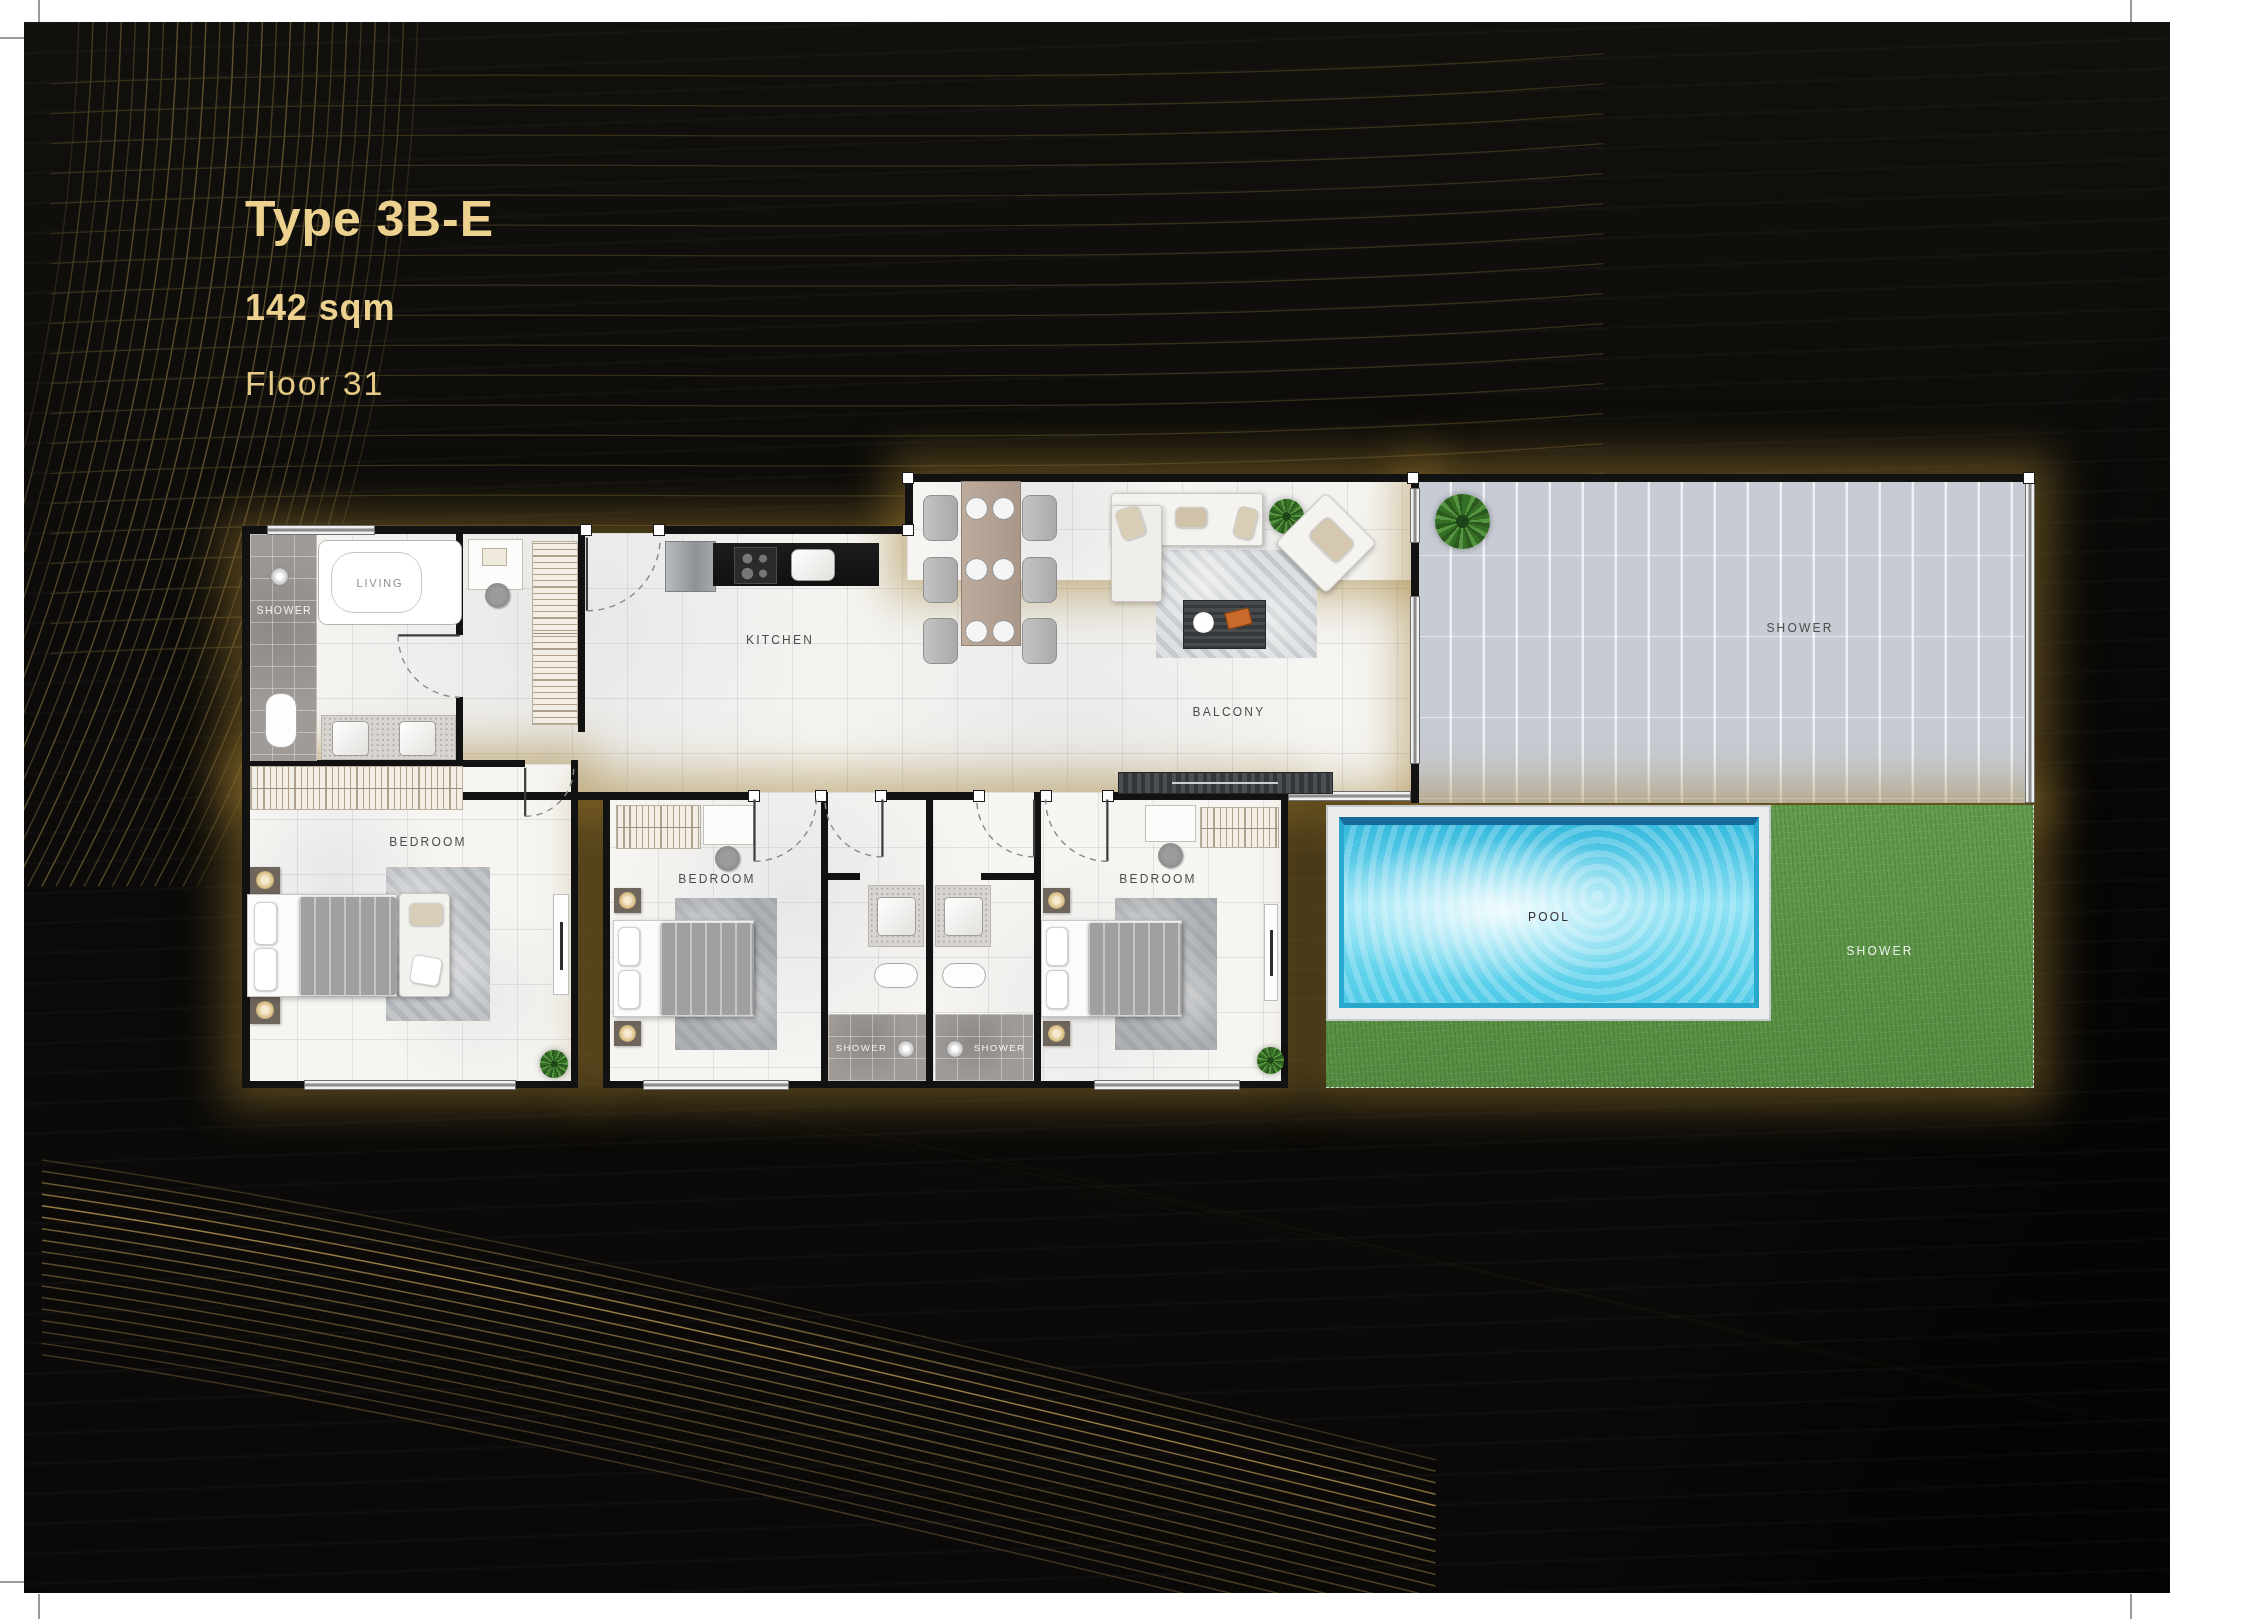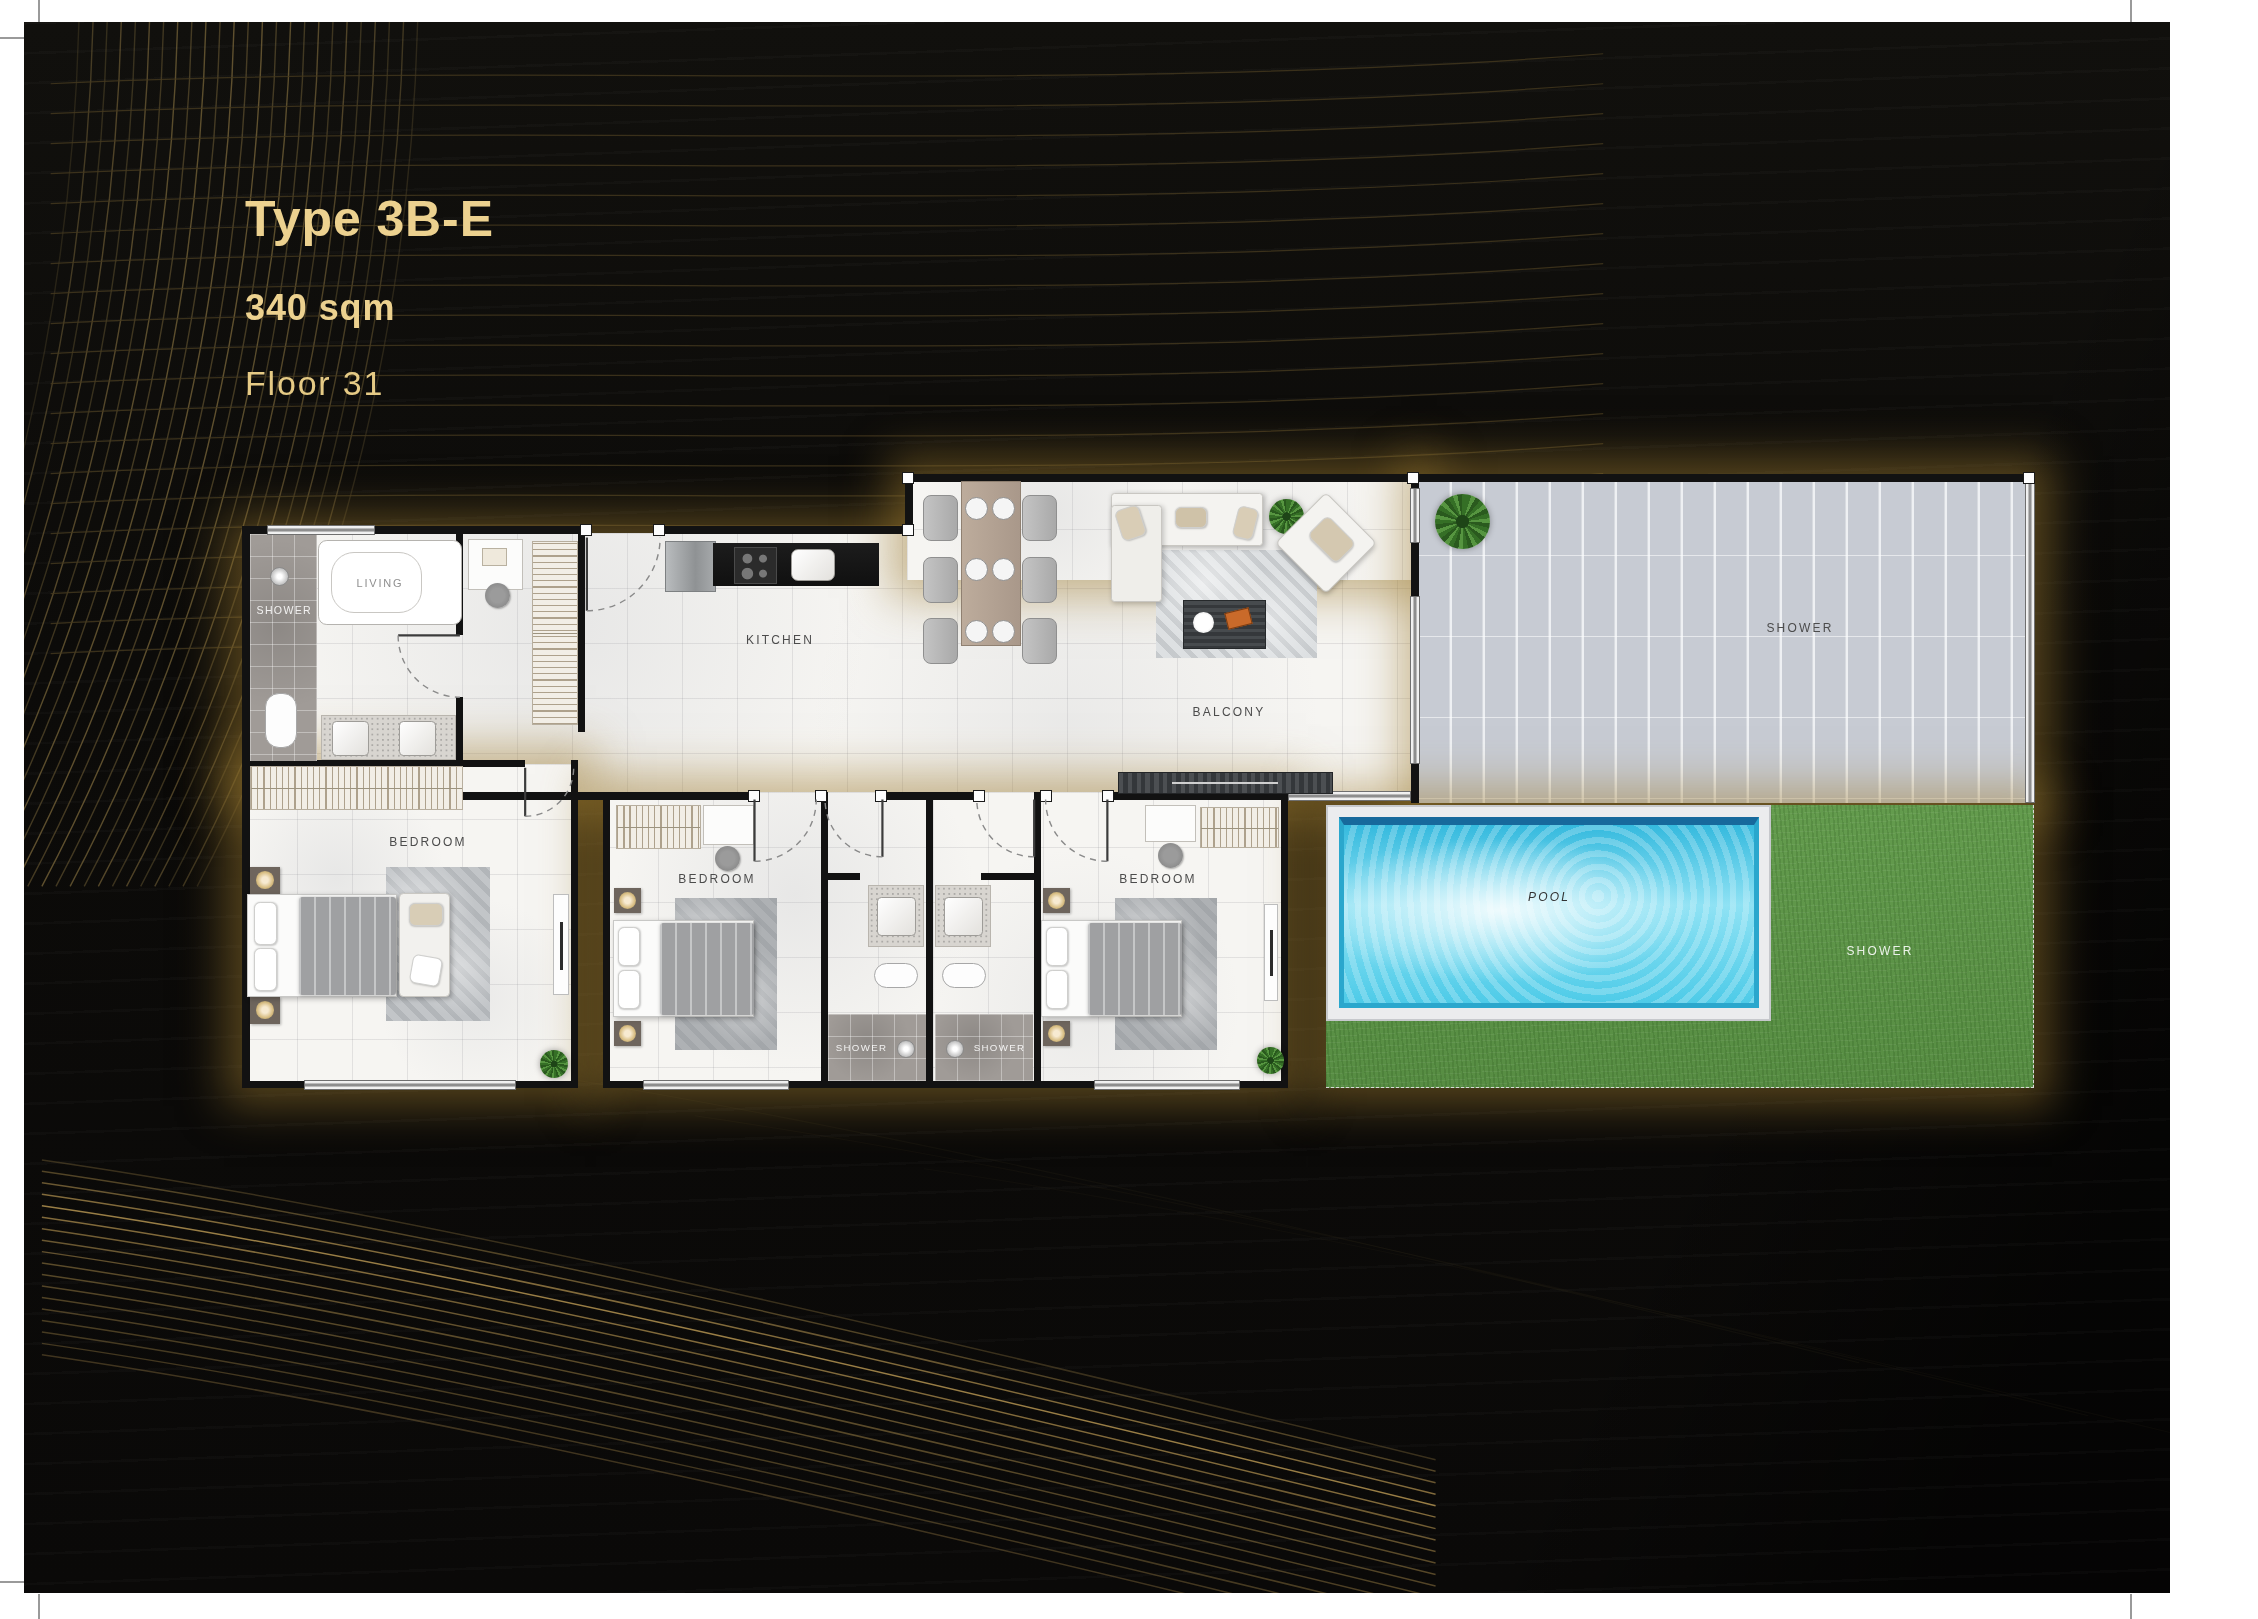--- a/index.html
+++ b/index.html
@@ -172,21 +172,21 @@
       </g>
       <g stroke="#3a331f" stroke-width="1.3" opacity="0.5">
         <use href="#bl" x="500" y="1180" opacity="0.35"></use>
           <use href="#bl" x="760" y="1240" opacity="0.3"></use>
         <use href="#bl" x="1020" y="1300" opacity="0.25"></use>
       </g>
     </svg>
 
     <div class="titleblock">
       <div class="t1">Type 3B-E</div>
-      <div class="t2">340 sqm</div>
+      <div class="t2">142 sqm</div>
       <div class="t3">Floor 31</div>
     </div>
   </div>
 
   <div class="plan">
 
     <div class="floor" style="left:0;top:61px;width:1177px;height:266px;"></div>
     <div class="floor" style="left:665px;top:1.8px;width:512px;height:106px;"></div>
     <div class="floor" style="left:0;top:292px;width:336px;height:324px;"></div>
     <div class="floor" style="left:361px;top:320px;width:685px;height:296px;"></div>
@@ -198,21 +198,21 @@
                     repeating-linear-gradient(-3deg, rgba(255,255,255,0.06) 0 0.9px, transparent 0.9px 6.2px),
                     linear-gradient(180deg,#649c4e,#578d43);border-bottom:1.8px dashed #d9d9d9;border-right:1.8px dashed #d9d9d9;box-sizing:border-box;"></div>
 
     <div class="abs" style="left:1084px;top:333px;width:445px;height:216px;background:#ebecee;border:2.6px solid #c6c8cc;box-sizing:border-box;z-index:4;"></div>
     <div class="abs" style="left:1097px;top:345px;width:420px;height:191px;z-index:5;
          border:5.3px solid #2aa7cd;border-top:8px solid #17699c;box-sizing:border-box;
          background:
            radial-gradient(ellipse at 38% 48%, rgba(255,255,255,0.85), rgba(255,255,255,0) 55%),
            repeating-radial-gradient(circle at 62% 40%, rgba(255,255,255,0.22) 0 6.2px, rgba(255,255,255,0) 6.2px 13.2px),
            linear-gradient(180deg,#35bade 0%,#8fe2f4 45%,#4ecbe8 100%);"></div>
-    <div class="lbl" style="left:1245px;top:418px;width:124px;color:#333;font-style:italic;">POOL</div>
+    <div class="lbl" style="left:1245px;top:438px;width:124px;color:#333;">POOL</div>
     <div class="lbl light" style="left:1576px;top:472px;width:124px;">SHOWER</div>
 
     <div class="windowV" style="left:1783px;top:1.8px;height:329px;"></div>
     <div class="lbl" style="left:1496px;top:149px;width:124px;">SHOWER</div>
     <div class="plant" style="left:1193px;top:22px;width:55px;height:55px;"></div>
 
     <div class="wall" style="left:0;top:54px;width:345px;height:8px;"></div>
     <div class="wall" style="left:418px;top:54px;width:252px;height:8px;"></div>
     <div class="window" style="left:25px;top:53px;width:108px;"></div>
     <div class="wall" style="left:663px;top:1.8px;width:8px;height:60px;"></div>

